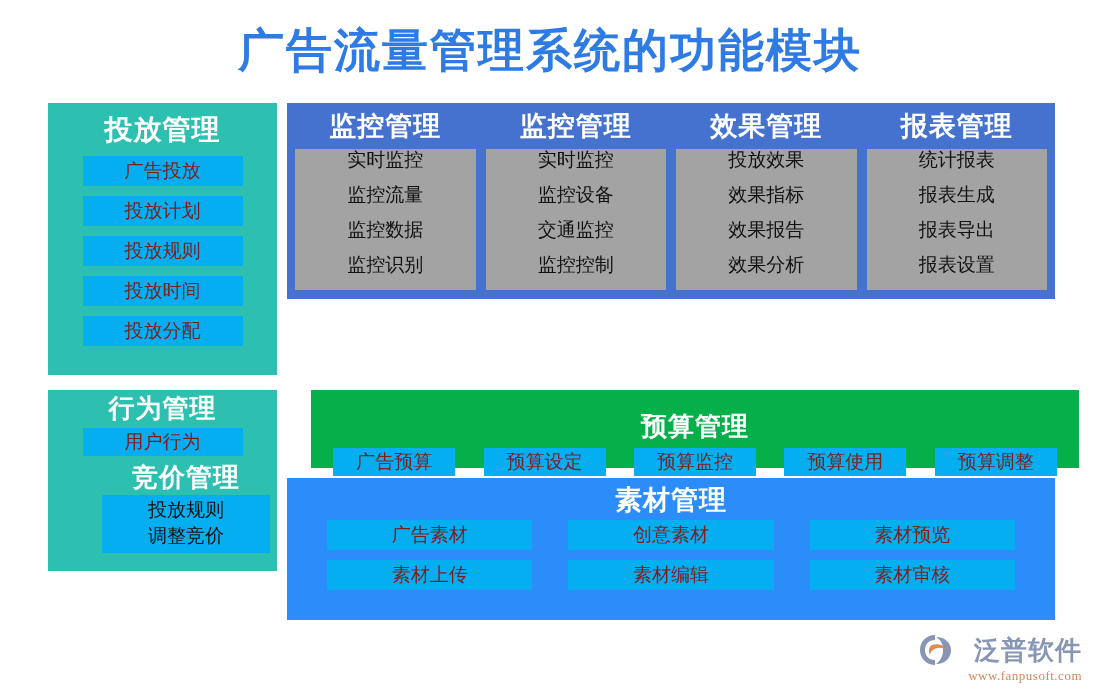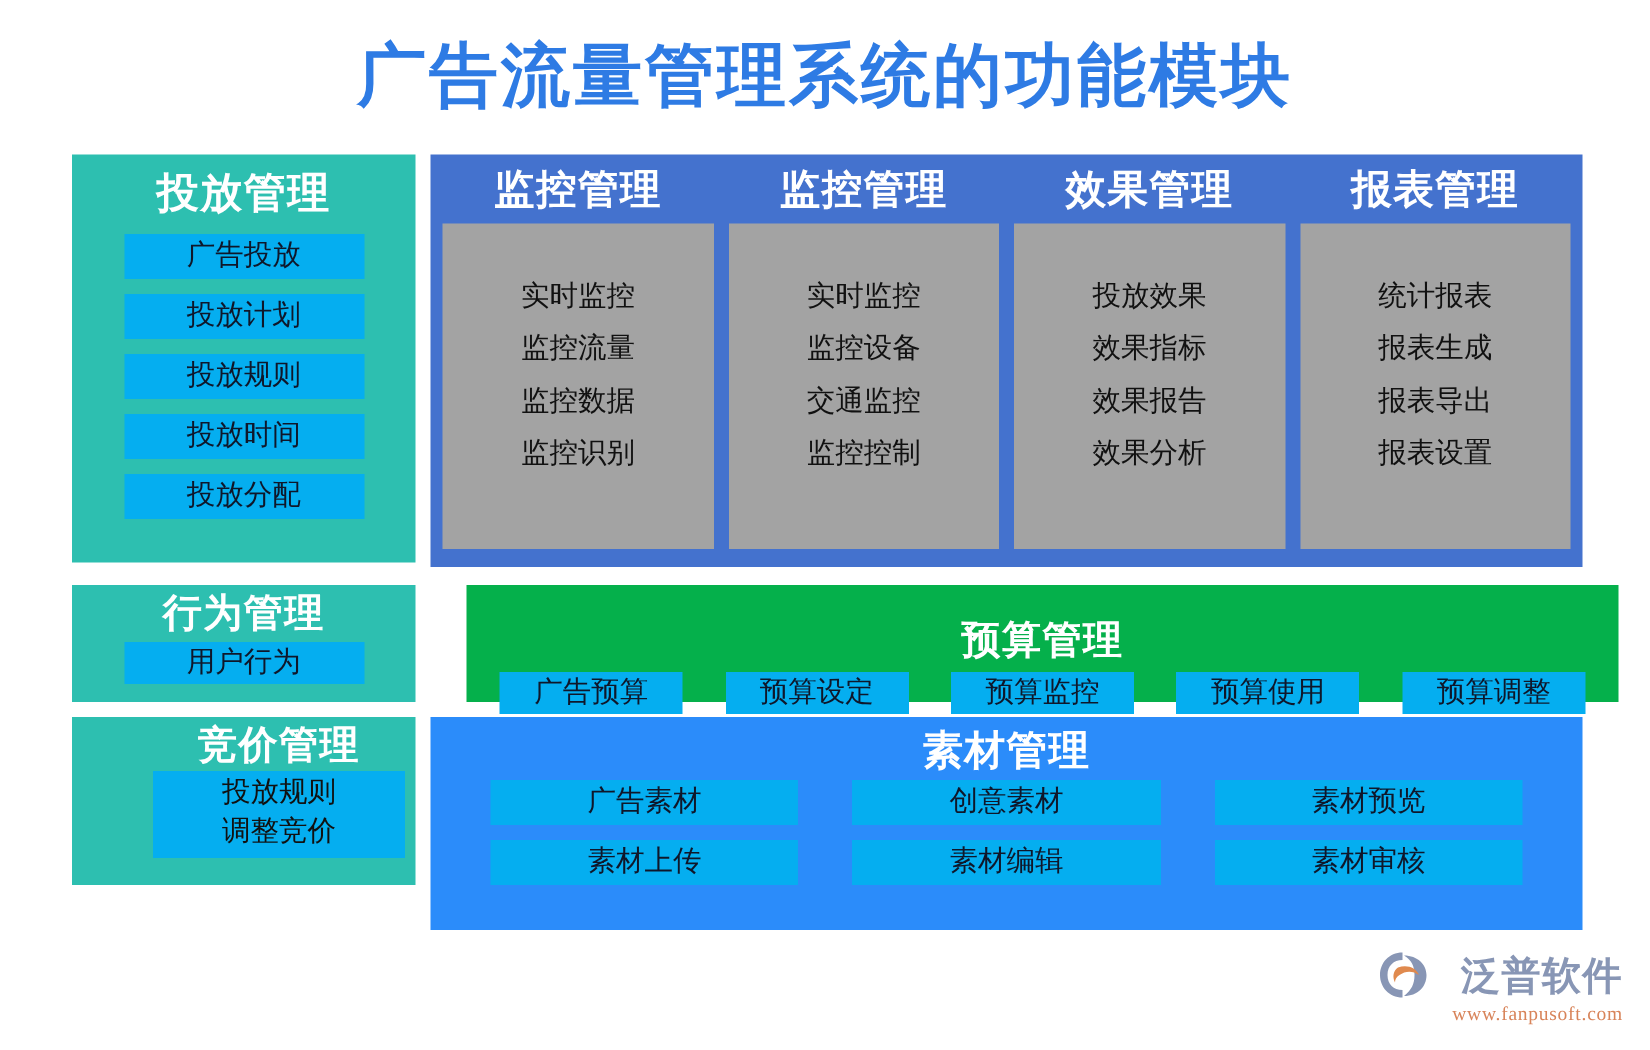--- a/index.html
+++ b/index.html
@@ -49,21 +49,21 @@
   }
 
   .teal  { background: #2DBFB0; }
   .blue  { background: #4472CE; }
   .green { background: #05B04B; }
   .lightblue { background: #2B8CFA; }
 
   
   .chip {
     background: #05AEF0;
-    color: #0f172a;
+    color: #7f1d1d;
     font-size: 19px;
     line-height: 30px;
     height: 30px;
     text-align: center;
     white-space: nowrap;
   }
 
   
   #panel-delivery {
     left: 48px; top: 103px; width: 229px; height: 272px;
@@ -73,21 +73,21 @@
   #panel-delivery .chip-list {
     margin: 7px auto 0;
     width: 160px;
     display: flex;
     flex-direction: column;
     gap: 10px;
   }
 
   
   #panel-modules {
-    left: 287px; top: 103px; width: 768px; height: 275px;
+    left: 287px; top: 103px; width: 768px; height: 196px;
   }
   .module-cols {
     display: flex;
     height: 100%;
     padding: 6px 8px 12px 8px;
     gap: 10px;
   }
   .module-col {
     flex: 1;
     display: flex;
@@ -137,21 +137,21 @@
     padding: 0 8px;
   }
   #panel-budget .chip {
     width: 122px;
     height: 28px;
     line-height: 28px;
   }
 
   
   #panel-bidding {
-    left: 48px; top: 478px; width: 229px; height: 112px;
+    left: 48px; top: 459px; width: 229px; height: 112px;
     padding-top: 2px;
     padding-left: 47px;
   }
   #panel-bidding .panel-title { font-size: 26px; line-height: 34px; }
   #panel-bidding .stack {
     width: 168px;
     margin: 0 auto;
     background: #05AEF0;
     color: #111111;
     text-align: center;

